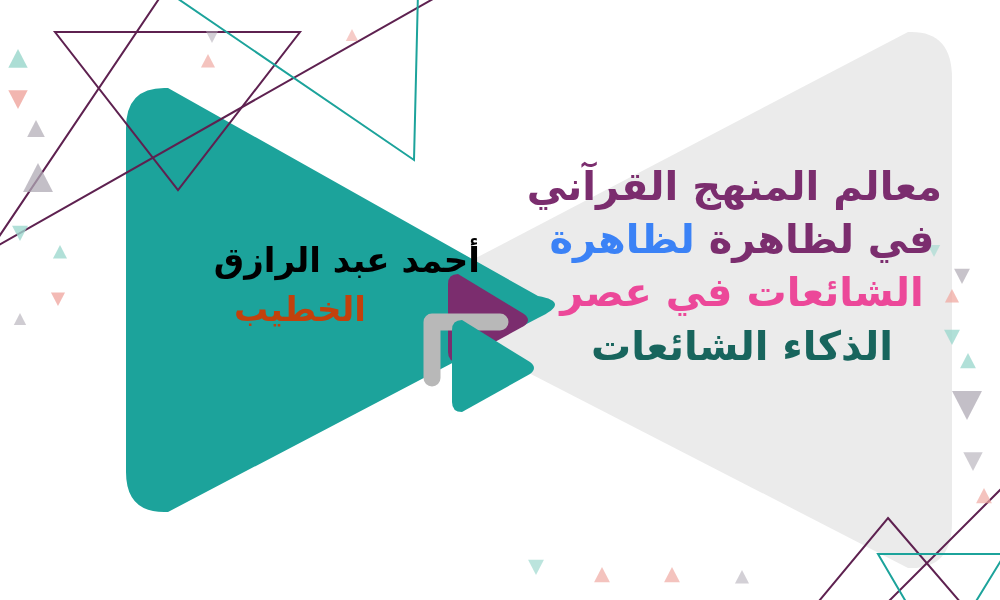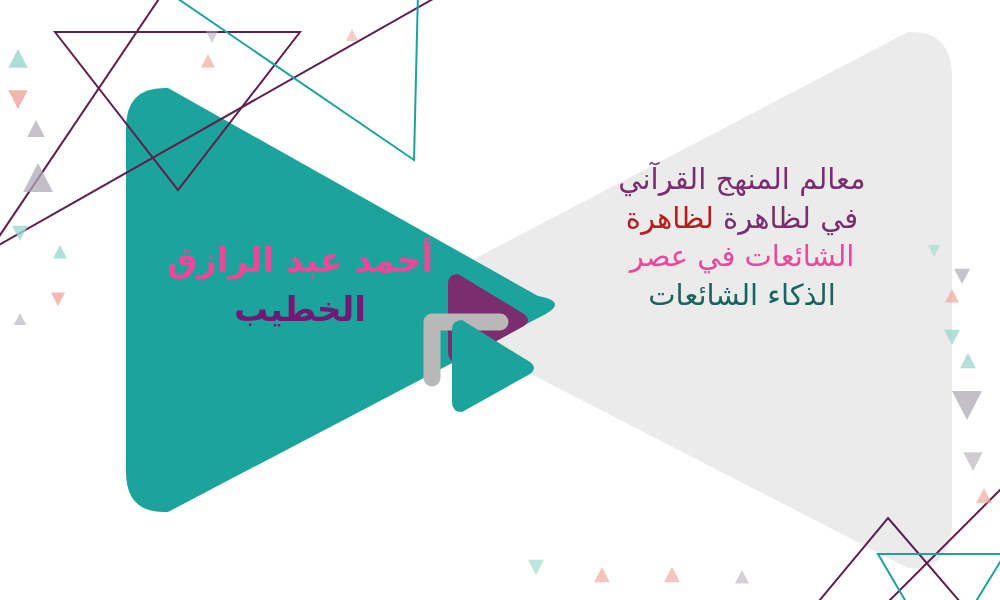--- a/index.html
+++ b/index.html
@@ -35,22 +35,22 @@
   
   #title-block {
     top: 160px;
     right: 58px;
     width: 400px;
     text-align: center;
     direction: rtl;
   }
   .title-line {
     font-family: "DejaVu Sans", "Liberation Sans", sans-serif;
-    font-size: 29px;
-    font-weight: normal;
+    font-size: 40px;
+    font-weight: bold;
     line-height: 1.33;
     letter-spacing: 0px;
     white-space: nowrap;
     margin: 0;
     padding: 0;
   }
   .title-line .seg { display: inline; }
 
   
   #author-block {
@@ -149,28 +149,28 @@
              L 462 412
              Q 452 412 452 402
              Z"></path>
   </svg>
 
   <div id="title-block" class="text-layer">
     <div class="title-line">
       <span class="seg" style="color: rgb(123, 45, 110);">معالم المنهج القرآني</span>
     </div>
     <div class="title-line">
-      <span class="seg" style="color: rgb(123, 45, 110);">في لظاهرة </span><span class="seg" style="color: #b91c1c;">لظاهرة</span>
+      <span class="seg" style="color: rgb(123, 45, 110);">في لظاهرة </span><span class="seg" style="color: #3b82f6;">لظاهرة</span>
     </div>
     <div class="title-line">
       <span class="seg" style="color: #ec4899;">الشائعات في عصر</span>
     </div>
     <div class="title-line">
       <span class="seg" style="color: rgb(24, 101, 93);">الذكاء الشائعات</span>
     </div>
   </div>
 
   <div id="author-block" class="text-layer">
-    <div class="author-line" style="color: #ec4899;">أحمد عبد الرازق</div>
-    <div class="author-line" style="color: #701a75;">الخطيب</div>
+    <div class="author-line" style="color: #000000; text-align: right;">أحمد عبد الرازق</div>
+    <div class="author-line" style="color: #c2410c;">الخطيب</div>
   </div>
 
 </div>
 
 </body></html>

